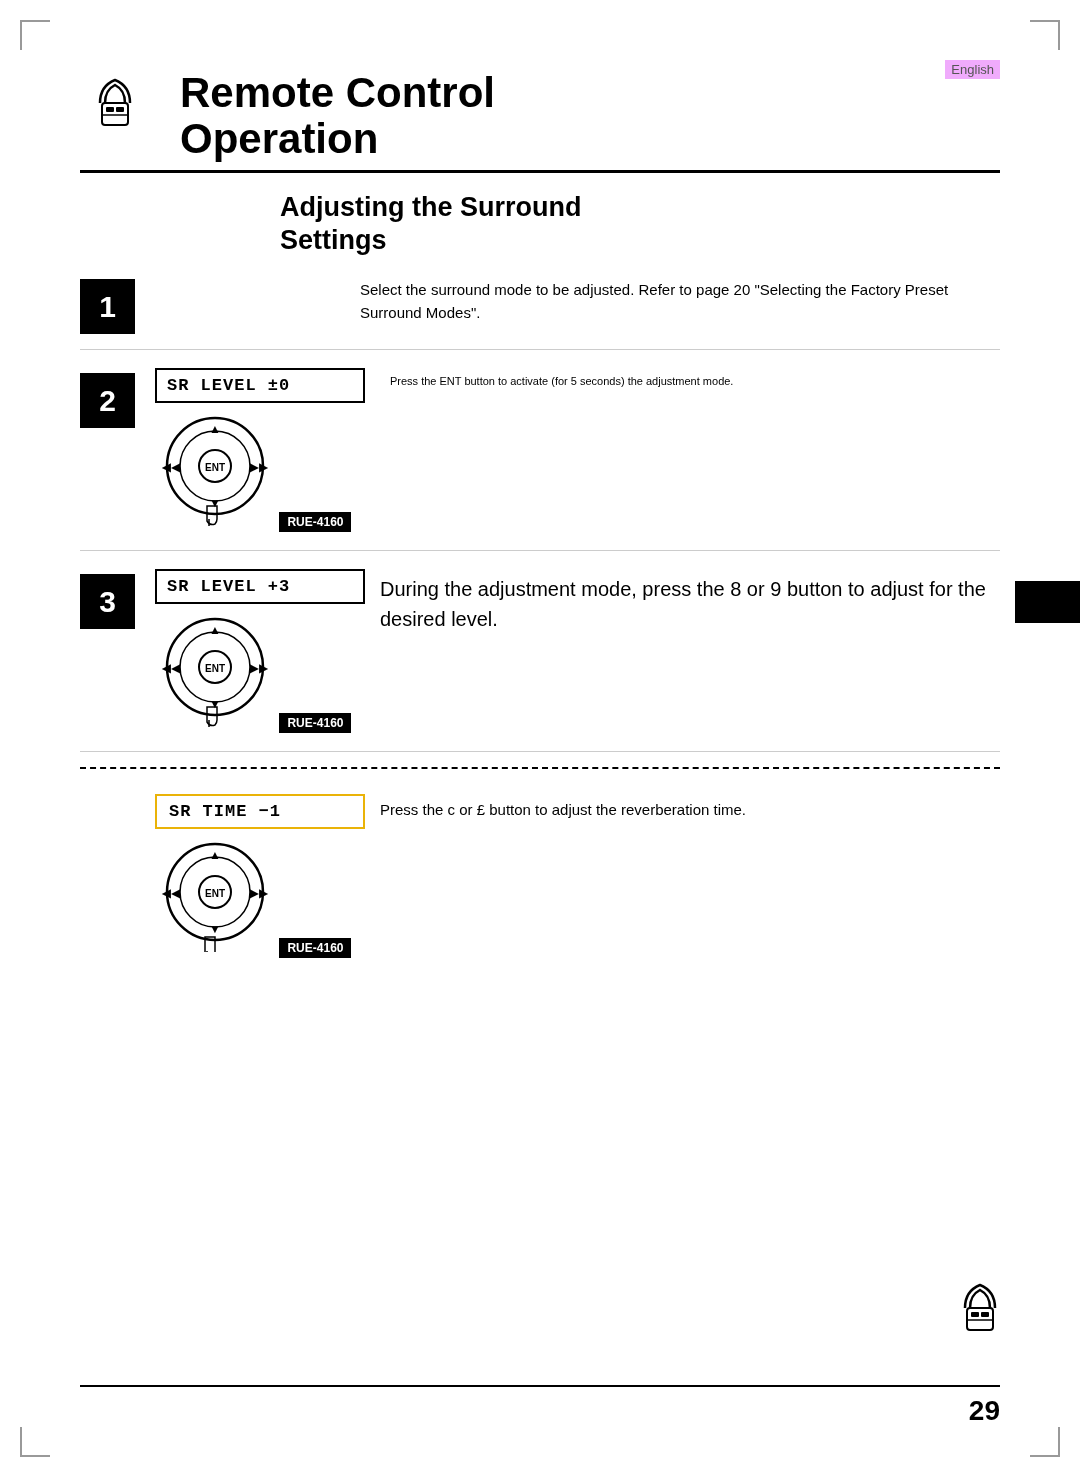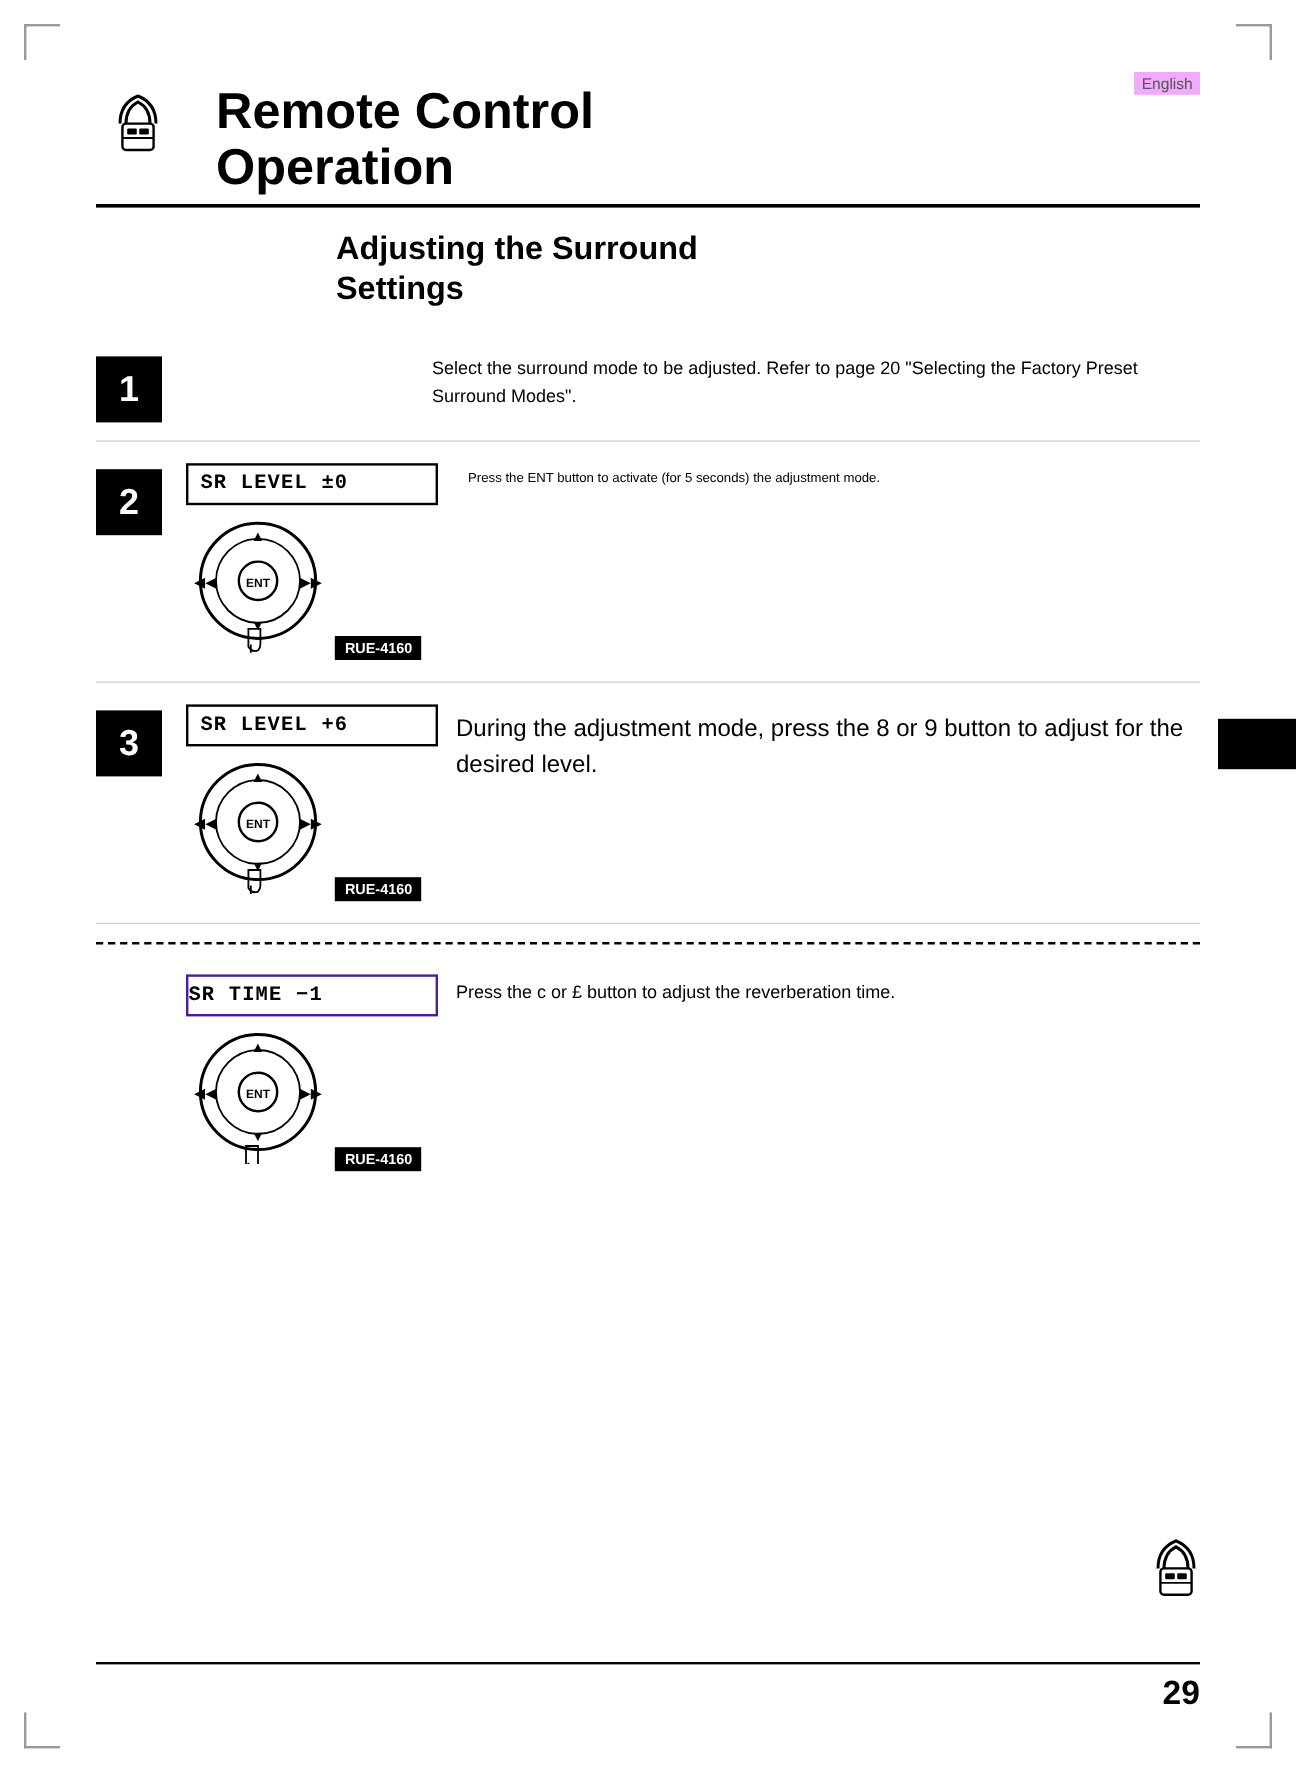--- a/index.html
+++ b/index.html
@@ -91,21 +91,21 @@
 
     <div class="header-title-block">
       <div class="english-label">English</div>
       <div class="main-title">
         <span>Remote Control</span><br>
         <span>Operation</span>
       </div>
     </div>
   </div>
 
-  <div style="padding-left: 200px; margin: 18px 0 21px 0;">
+  <div style="padding-left: 200px; margin: 18px 0 3px 0;">
     <div style="font-size:27px; font-weight:bold; line-height:1.2;">
       <span>Adjusting the Surround</span><br>
       <span>Settings</span>
     </div>
   </div>
 
   <div style="display:flex; align-items:flex-start; padding: 15px 0; border-bottom: 1px solid #ccc;">
     <div style="width:55px; height:55px; background:#000; color:#fff; font-size:30px; font-weight:bold; display:flex; align-items:center; justify-content:center; flex-shrink:0; margin-right:20px; margin-top:5px;">
       <span>1</span>
     </div>
@@ -142,21 +142,21 @@
       <div style="background:#000; color:#fff; font-size:12px; font-weight:bold; padding:3px 8px; display:inline-block; margin-top:4px;">RUE-4160</div>
     </div>
     <div style="flex:1; font-size:11px; line-height:1.5; padding-top:5px;margin-left:10px;">Press the ENT button to activate (for 5 seconds) the adjustment mode.</div>
   </div>
 
   <div style="display:flex; align-items:flex-start; padding: 18px 0; border-bottom: 1px solid #ccc; position:relative;">
     <div style="width:55px; height:55px; background:#000; color:#fff; font-size:30px; font-weight:bold; display:flex; align-items:center; justify-content:center; flex-shrink:0; margin-right:20px; margin-top:5px;">
       <span>3</span>
     </div>
     <div style="width:210px; flex-shrink:0; margin-right:15px;">
-      <div style="border:2px solid #000; padding:6px 10px; font-family:'Courier New',monospace; font-size:17px; font-weight:bold; letter-spacing:1px; margin-bottom:8px;">SR  LEVEL  +6</div>
+      <div style="border:2px solid #000; padding:6px 10px; font-family:'Courier New',monospace; font-size:17px; font-weight:bold; letter-spacing:1px; margin-bottom:8px;">SR  LEVEL  +3</div>
       <svg width="120" height="115" viewBox="0 0 120 115">
         <circle cx="60" cy="55" r="48" fill="none" stroke="#000" stroke-width="2.5"></circle>
         <circle cx="60" cy="55" r="35" fill="none" stroke="#000" stroke-width="1.5"></circle>
         <circle cx="60" cy="55" r="16" fill="none" stroke="#000" stroke-width="2"></circle>
         <text x="60" y="60" text-anchor="middle" font-size="10" font-weight="bold" fill="#000">ENT</text>
         <text x="60" y="22" text-anchor="middle" font-size="12" fill="#000">▲</text>
         <text x="60" y="96" text-anchor="middle" font-size="12" fill="#000">▼</text>
         <text x="16" y="60" text-anchor="middle" font-size="12" fill="#000">◀◀</text>
         <text x="104" y="60" text-anchor="middle" font-size="12" fill="#000">▶▶</text>
 
@@ -170,21 +170,21 @@
     <div style="position:absolute; right:-80px; top:30px; width:65px; height:42px; background:#000;"></div>
   </div>
 
   <div style="margin-top: 15px;">
     <div style="border-top: 2px dashed #000; margin-bottom: 15px;"></div>
 
     <div style="display:flex; align-items:flex-start; padding: 10px 0;">
 
       <div style="width:75px; flex-shrink:0;"></div>
       <div style="width:210px; flex-shrink:0; margin-right:15px;">
-        <div style="border:2px solid #4c1d95; padding:6px 0; font-family:'Courier New',monospace; font-size:17px; font-weight:bold; letter-spacing:1px; margin-bottom:8px;">SR  TIME  −1</div>
+        <div style="border:2px solid #eab308; padding:6px 12px; font-family:'Courier New',monospace; font-size:17px; font-weight:bold; letter-spacing:1px; margin-bottom:8px;">SR  TIME  −1</div>
         <svg width="120" height="115" viewBox="0 0 120 115">
           <circle cx="60" cy="55" r="48" fill="none" stroke="#000" stroke-width="2.5"></circle>
           <circle cx="60" cy="55" r="35" fill="none" stroke="#000" stroke-width="1.5"></circle>
           <circle cx="60" cy="55" r="16" fill="none" stroke="#000" stroke-width="2"></circle>
           <text x="60" y="60" text-anchor="middle" font-size="10" font-weight="bold" fill="#000">ENT</text>
           <text x="60" y="22" text-anchor="middle" font-size="12" fill="#000">▲</text>
           <text x="60" y="96" text-anchor="middle" font-size="12" fill="#000">▼</text>
           <text x="16" y="60" text-anchor="middle" font-size="12" fill="#000">◀◀</text>
           <text x="104" y="60" text-anchor="middle" font-size="12" fill="#000">▶▶</text>
 

